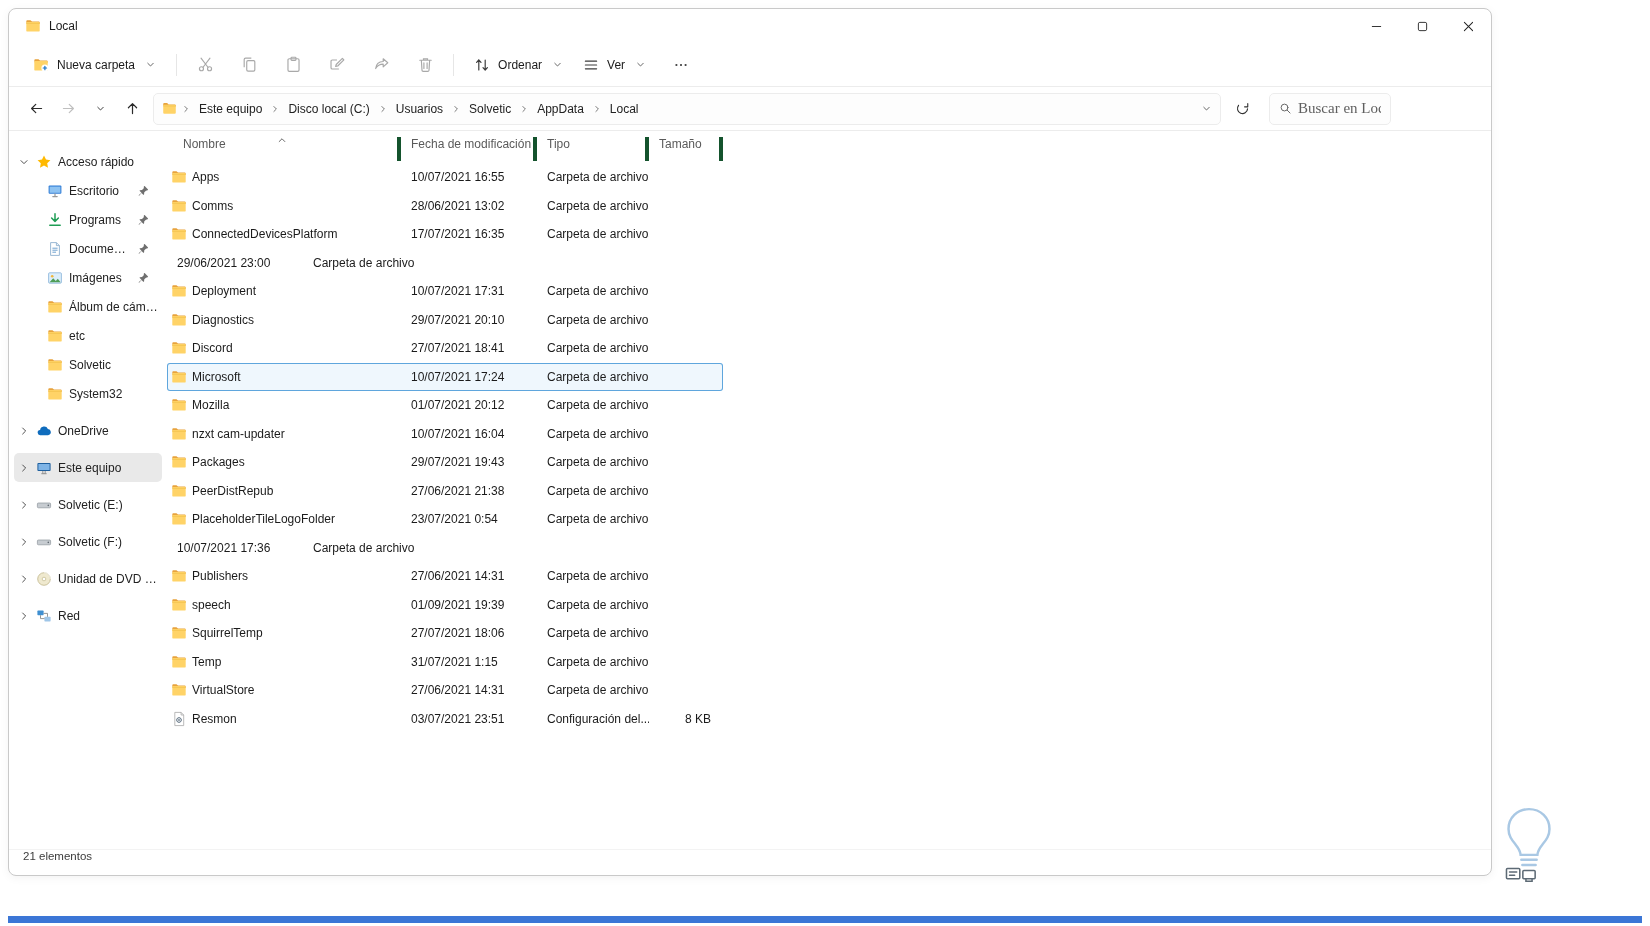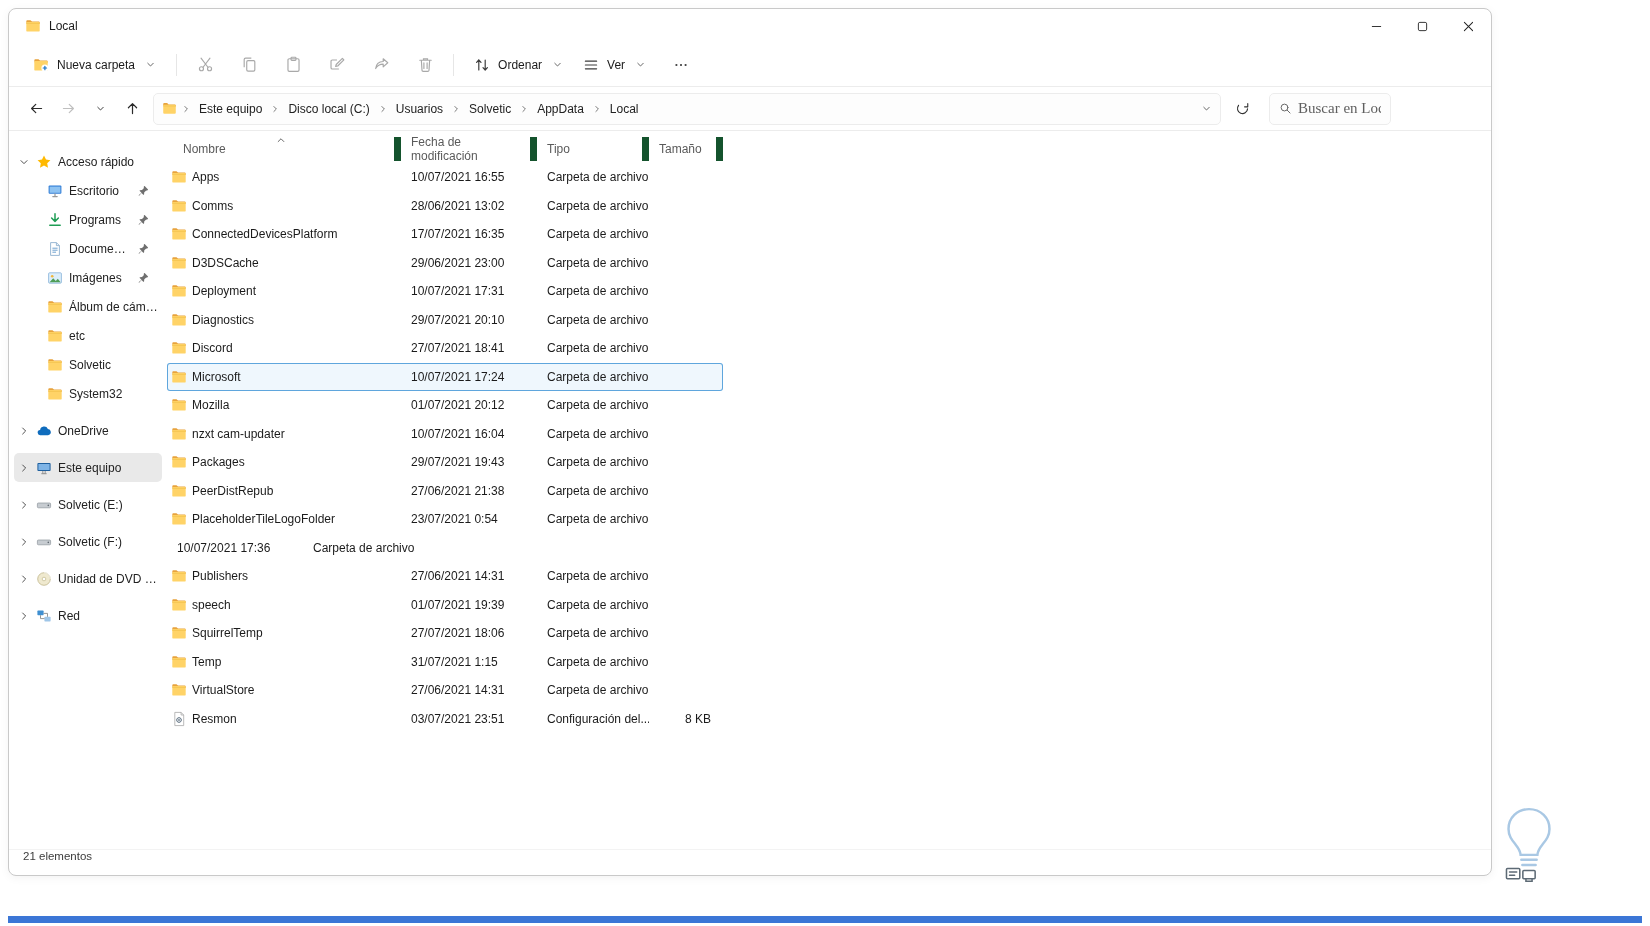--- a/index.html
+++ b/index.html
@@ -55,21 +55,21 @@
   .sb-item.section{margin-top:8px;}
   .sb-item.selected{background:#e9e9e9;}
   .sb-item.child{padding-left:15px;}
   .sb-chev{width:12px;height:12px;flex:none;display:flex;color:#4a4a4a;}
   .sb-chev .icon{width:12px;height:12px;}
   .sb-label{white-space:nowrap;overflow:hidden;text-overflow:ellipsis;flex:1;color:#222;}
   .icon.pin{width:12px;height:12px;color:#6f6f6f;margin-right:9px;}
 
   .filearea{flex:1;display:flex;flex-direction:column;padding-top:6px;min-width:0;}
   .hdr-row{height:24px;display:flex;font-size:12px;color:#5a5a5a;flex:none;width:556px;}
-  .hdr-cell{display:flex;align-items:center;position:relative;border-right:7px solid #14532d;padding-left:10px;}
+  .hdr-cell{display:flex;position:relative;border-right:4px solid #14532d;padding-left:10px;}
   .hdr-cell.c0{width:234px;padding-left:16px;}
   .hdr-cell.c1{width:136px;}
   .hdr-cell.c2{width:112px;}
   .hdr-cell.c3{width:74px;}
   .sort-caret{position:absolute;top:-3px;left:50%;transform:translateX(-50%);width:10px;height:10px;color:#555;}
   .file-rows{flex:1;overflow:hidden;padding-top:2px;}
   .file-row{height:28.5px;display:flex;align-items:center;font-size:12px;width:556px;border-radius:3px;}
   .file-row .cell{display:flex;align-items:center;height:100%;overflow:hidden;white-space:nowrap;}
   .cell.c0{width:234px;padding-left:4px;gap:5px;}
   .cell.c1{width:136px;padding-left:10px;}
@@ -609,30 +609,20 @@
                   <path d="M1.3 5.3h13.4" stroke="#f3c24f" stroke-width=".9"></path>
                 </svg>
               </span>
               <span>ConnectedDevicesPlatform</span>
             </div>
             <div class="cell c1">17/07/2021 16:35</div>
             <div class="cell c2">Carpeta de archivos</div>
             <div class="cell c3"></div>
           </div>
           <div class="file-row">
-            <div class="cell c0">
-              <span class="icon">
-                <svg viewBox="0 0 16 16">
-                  <path d="M1.3 4.8V3.4c0-.7.5-1.2 1.2-1.2h3l1.5 1.4h6.5c.7 0 1.2.5 1.2 1.2v1z" fill="#e8a33d"></path>
-                  <rect x="1.3" y="4" width="13.4" height="9.6" rx="1.2" fill="#ffd367"></rect>
-                  <path d="M1.3 5.3h13.4" stroke="#f3c24f" stroke-width=".9"></path>
-                </svg>
-              </span>
-              <span>D3DSCache</span>
-            </div>
             <div class="cell c1">29/06/2021 23:00</div>
             <div class="cell c2">Carpeta de archivos</div>
             <div class="cell c3"></div>
           </div>
           <div class="file-row">
             <div class="cell c0">
               <span class="icon">
                 <svg viewBox="0 0 16 16">
                   <path d="M1.3 4.8V3.4c0-.7.5-1.2 1.2-1.2h3l1.5 1.4h6.5c.7 0 1.2.5 1.2 1.2v1z" fill="#e8a33d"></path>
                   <rect x="1.3" y="4" width="13.4" height="9.6" rx="1.2" fill="#ffd367"></rect>
@@ -789,21 +779,21 @@
             <div class="cell c0">
               <span class="icon">
                 <svg viewBox="0 0 16 16">
                   <path d="M1.3 4.8V3.4c0-.7.5-1.2 1.2-1.2h3l1.5 1.4h6.5c.7 0 1.2.5 1.2 1.2v1z" fill="#e8a33d"></path>
                   <rect x="1.3" y="4" width="13.4" height="9.6" rx="1.2" fill="#ffd367"></rect>
                   <path d="M1.3 5.3h13.4" stroke="#f3c24f" stroke-width=".9"></path>
                 </svg>
               </span>
               <span>speech</span>
             </div>
-            <div class="cell c1">01/07/2021 19:39</div>
+            <div class="cell c1">01/09/2021 19:39</div>
             <div class="cell c2">Carpeta de archivos</div>
             <div class="cell c3"></div>
           </div>
           <div class="file-row">
             <div class="cell c0">
               <span class="icon">
                 <svg viewBox="0 0 16 16">
                   <path d="M1.3 4.8V3.4c0-.7.5-1.2 1.2-1.2h3l1.5 1.4h6.5c.7 0 1.2.5 1.2 1.2v1z" fill="#e8a33d"></path>
                   <rect x="1.3" y="4" width="13.4" height="9.6" rx="1.2" fill="#ffd367"></rect>
                   <path d="M1.3 5.3h13.4" stroke="#f3c24f" stroke-width=".9"></path>

